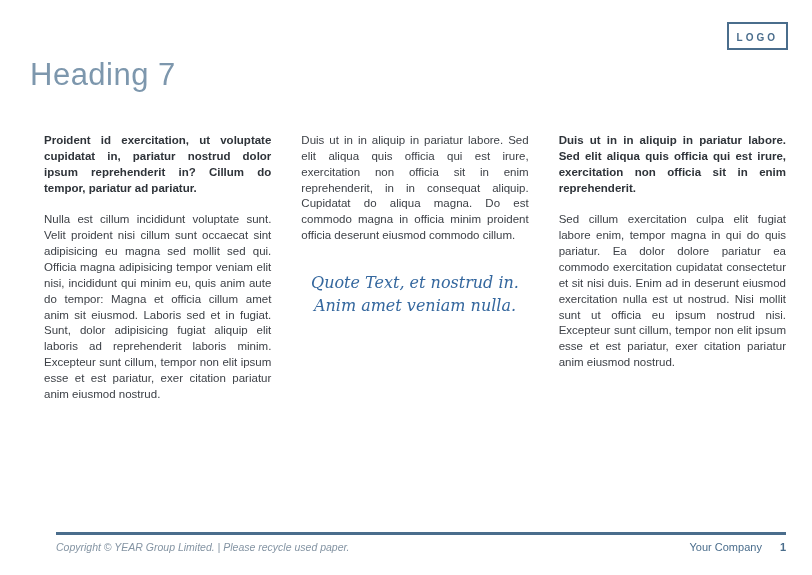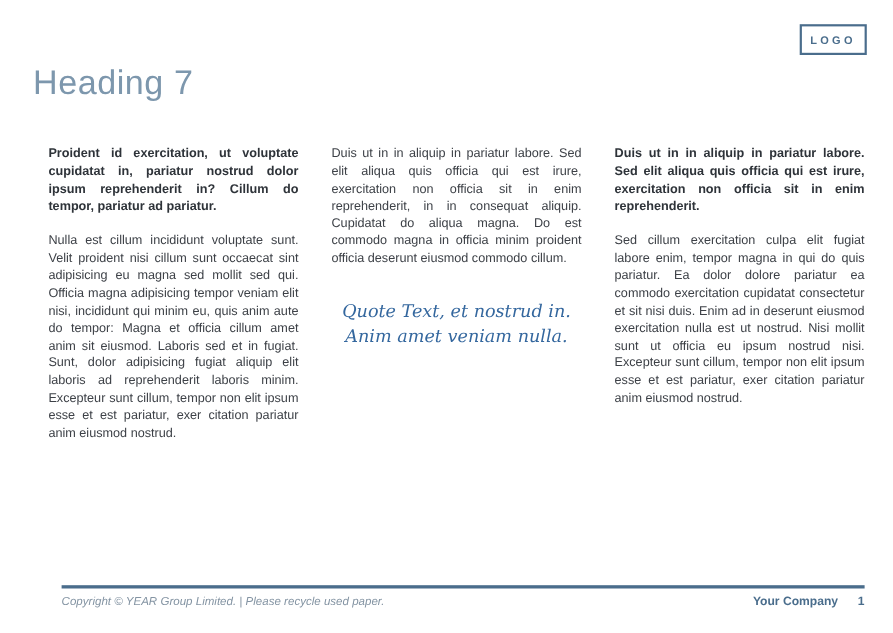--- a/index.html
+++ b/index.html
@@ -97,21 +97,21 @@
     align-items: baseline;
     padding-top: 6px;
   }
   .copyright {
     font-style: italic;
     font-size: 10.5px;
     color: var(--footer-muted);
   }
   .company-page { display: flex; align-items: baseline; }
   .company {
-    font-weight: bold;
+    font-weight: normal;
     font-size: 11px;
     color: var(--accent);
   }
   .page-num {
     font-weight: bold;
     font-size: 11px;
     color: var(--accent);
     margin-left: 18px;
   }
 </style>

